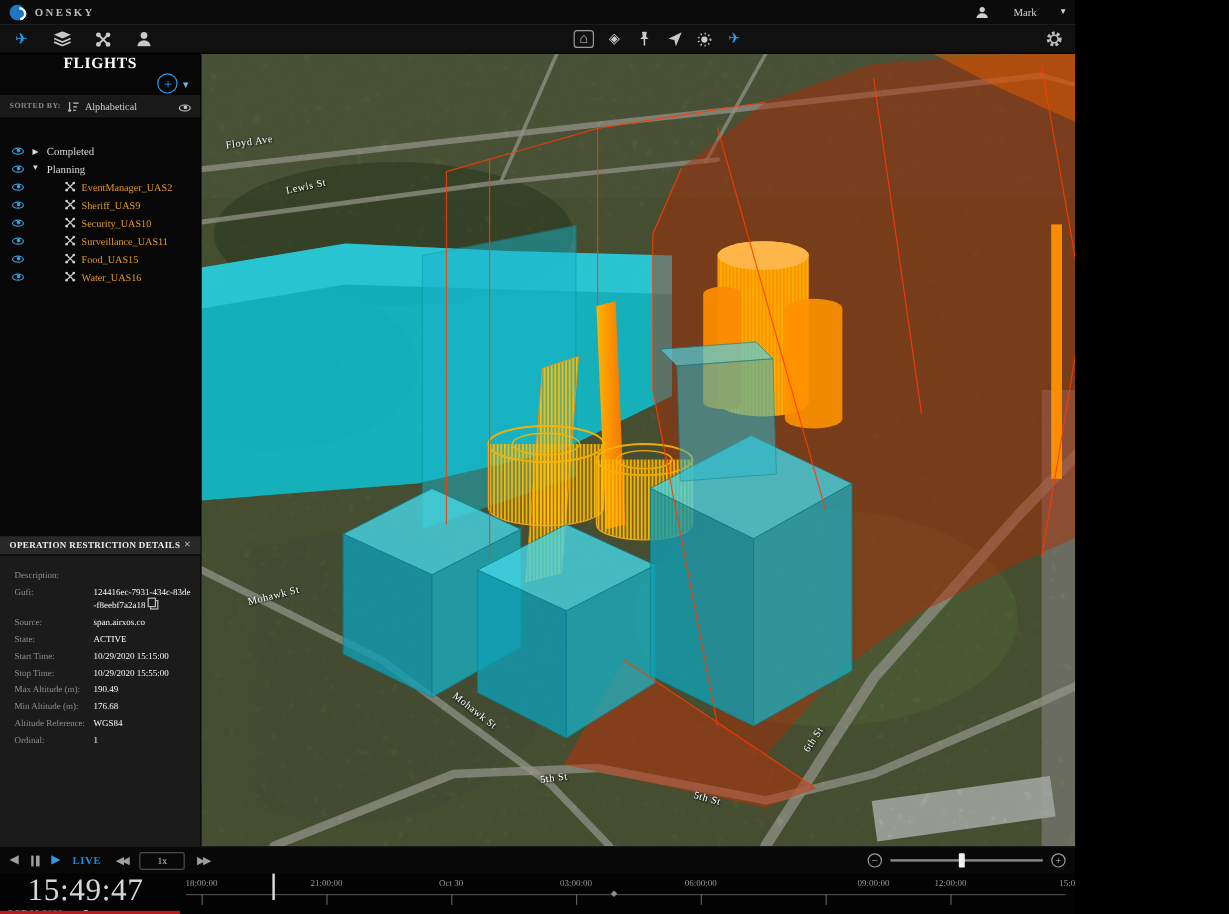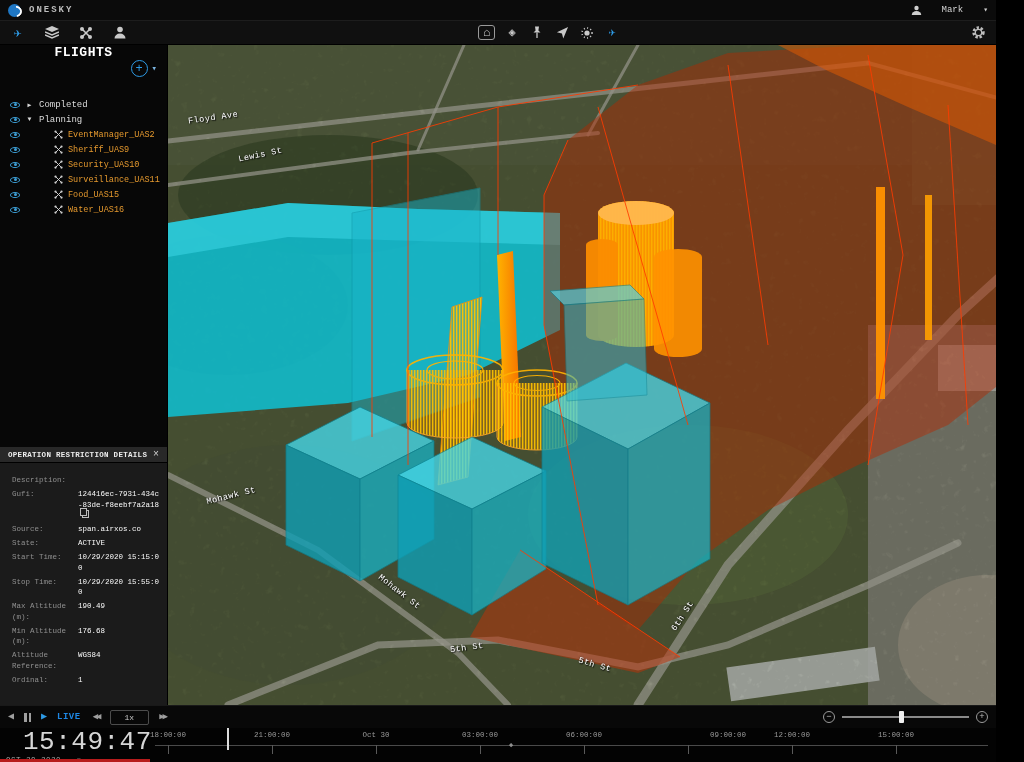--- a/index.html
+++ b/index.html
@@ -1,17 +1,17 @@
 <!DOCTYPE html>
 <html><head>
 <meta charset="utf-8">
 <style>
   html,body{margin:0;padding:0;background:#000;}
-  .app{position:relative;width:996px;height:762px;background:#000;overflow:hidden;
-       font-family:Liberation Mono, monospace;-webkit-font-smoothing:antialiased;color:#ddd;}
+  .app{position:relative;width:896px;height:762px;background:#000;overflow:hidden;
+       font-family:Liberation Serif, serif;-webkit-font-smoothing:antialiased;color:#ddd;}
 
   
   .topbar{position:absolute;top:0;left:0;right:0;height:21px;background:#0b0b0b;
           border-bottom:1px solid #1d1d1d;display:flex;align-items:center;padding:0 8px;box-sizing:border-box;}
   .logo{width:13px;height:13px;border-radius:50%;background:#1f77c4;position:relative;margin-right:8px;flex:none;}
   .logo::after{content:"";position:absolute;left:3px;top:2px;width:7px;height:7px;border-radius:50%;
                border:2px solid #fff;border-left-color:transparent;border-bottom-color:transparent;transform:rotate(40deg);}
   .brand{font-size:9px;letter-spacing:2px;color:#bdbdbd;font-weight:bold;}
   .userbox{margin-left:auto;display:flex;gap:20px;font-size:9px;color:#d5d5d5;}
   .userbox .chev{font-size:8px;color:#cfcfcf;}
@@ -186,20 +186,31 @@
     </div>
   </div>
 
   <div class="sidebar">
     <div class="flheader">
       <span class="fltitle">FLIGHTS</span>
       <span class="flicons">
         <span class="pluscirc">+</span>
         <span class="flchev">▾</span>
       </span>
+    </div>
+    <div class="sortrow">
+      <span class="sortlabel">SORTED BY:</span>
+      <svg width="10" height="10" viewBox="0 0 10 10">
+        <path d="M2,1 L2,9 M2,9 L0.7,7.5 M2,9 L3.3,7.5" stroke="#bdbdbd" stroke-width="1" fill="none"></path>
+        <line x1="5" y1="2" x2="9.5" y2="2" stroke="#bdbdbd"></line>
+          <line x1="5" y1="5" x2="8.3" y2="5" stroke="#bdbdbd"></line>
+        <line x1="5" y1="8" x2="7.2" y2="8" stroke="#bdbdbd"></line>
+      </svg>
+      <span class="sortval">Alphabetical</span>
+      <span class="eyewrap"><span class="eye gray"></span></span>
     </div>
 
     <div class="tree">
       <div class="trow">
         <span class="eye"></span>
         <span class="caret">▶</span>
         <span class="grouplabel">Completed</span>
       </div>
       <div class="trow">
         <span class="eye"></span>

